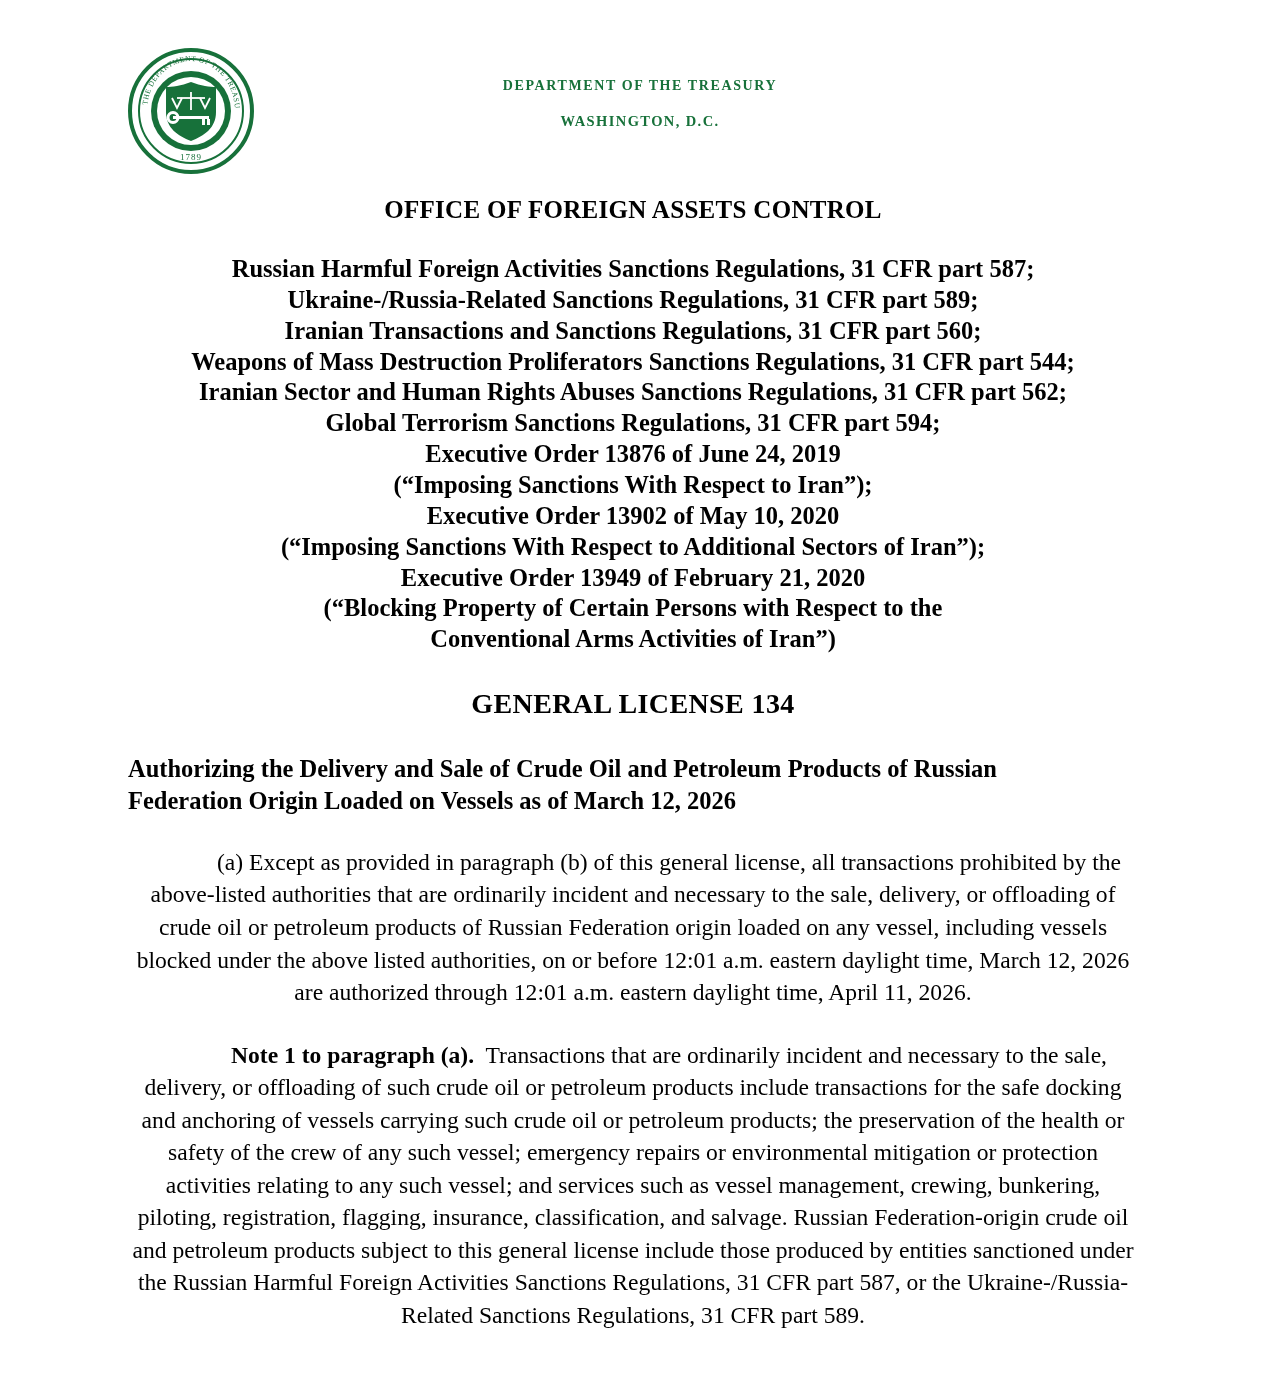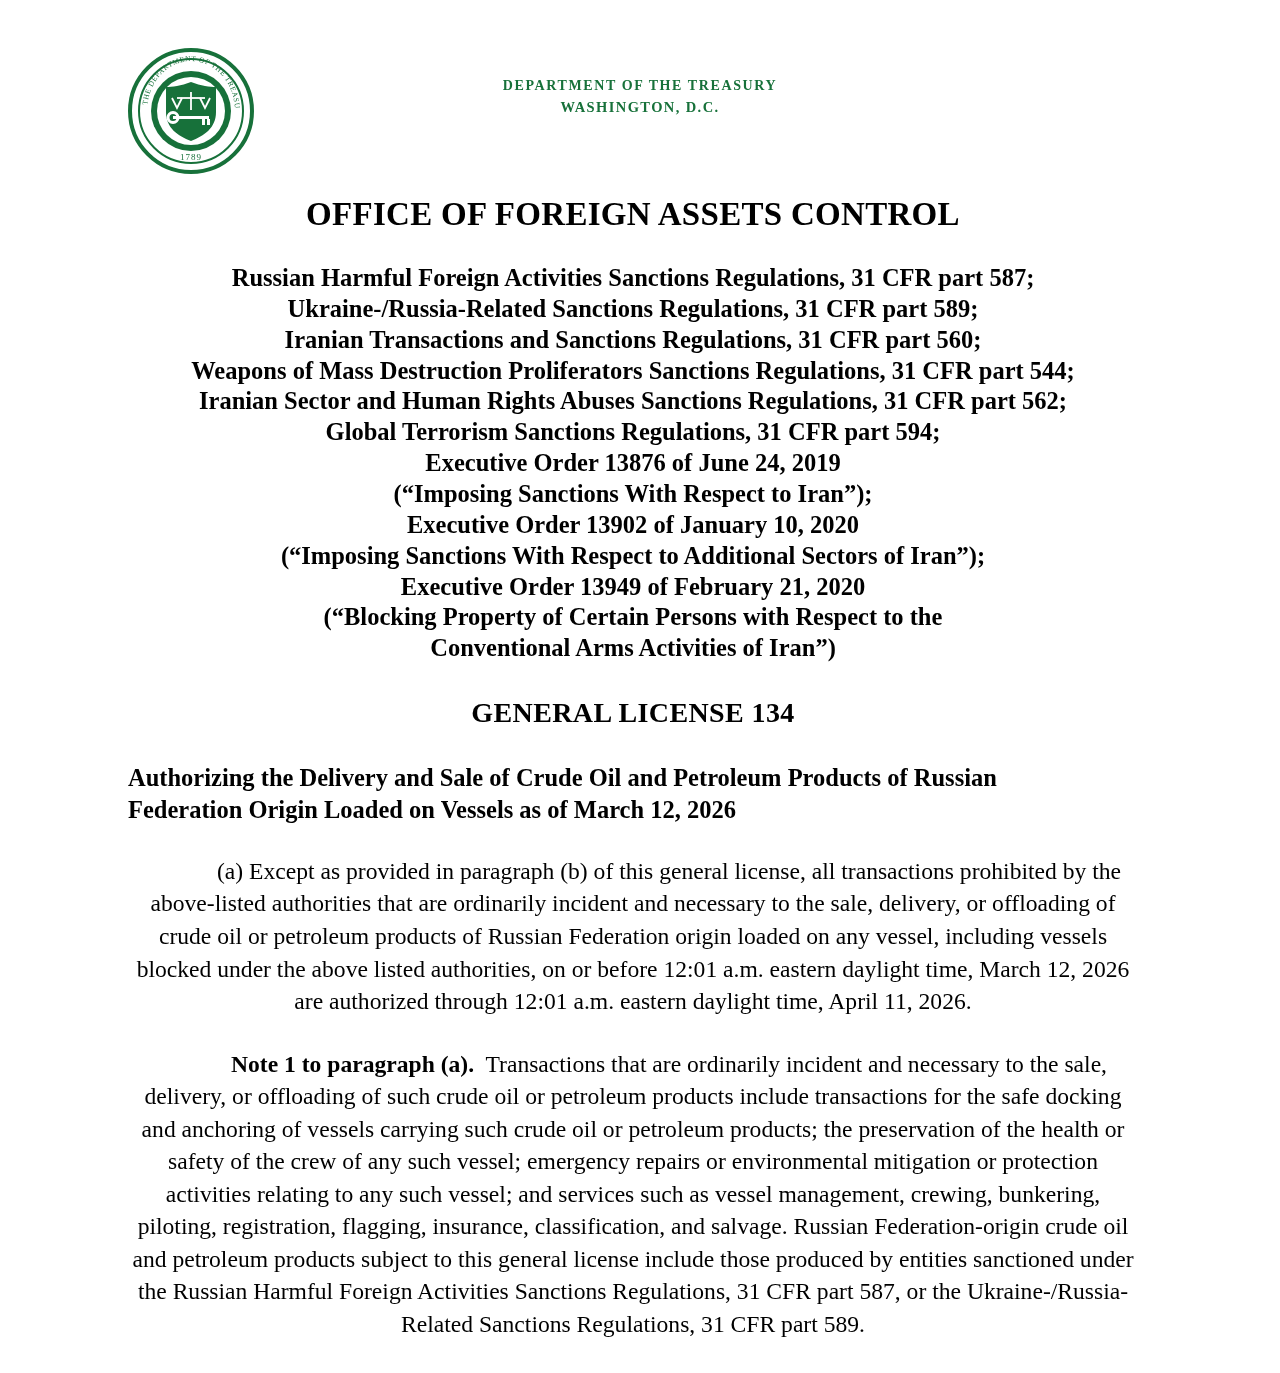--- a/index.html
+++ b/index.html
@@ -47,33 +47,33 @@
   }
   .dept-title {
     font-size: 14px;
     font-weight: bold;
     letter-spacing: 1.6px;
   }
   .dept-sub {
     font-size: 14.5px;
     font-weight: bold;
     letter-spacing: 1.4px;
-    margin-top: 5px;
+    margin-top: 19px;
   }
 
   
   .content {
     position: absolute;
     left: 128px;
     top: 196px;
     width: 1010px;
   }
   .office-title {
     text-align: center;
-    font-size: 33px;
+    font-size: 25px;
     font-weight: bold;
     letter-spacing: 0.3px;
   }
   .authorities {
     margin-top: 30px;
     text-align: center;
     font-size: 24.5px;
     font-weight: bold;
     line-height: 1.26;
   }
@@ -156,21 +156,21 @@
 
     <div class="authorities">
       <div>Russian Harmful Foreign Activities Sanctions Regulations, 31 CFR part 587;</div>
       <div>Ukraine-/Russia-Related Sanctions Regulations, 31 CFR part 589;</div>
       <div>Iranian Transactions and Sanctions Regulations, 31 CFR part 560;</div>
       <div>Weapons of Mass Destruction Proliferators Sanctions Regulations, 31 CFR part 544;</div>
       <div>Iranian Sector and Human Rights Abuses Sanctions Regulations, 31 CFR part 562;</div>
       <div>Global Terrorism Sanctions Regulations, 31 CFR part 594;</div>
       <div>Executive Order 13876 of June 24, 2019</div>
       <div>(“Imposing Sanctions With Respect to Iran”);</div>
-      <div>Executive Order 13902 of January 10, 2020</div>
+      <div>Executive Order 13902 of May 10, 2020</div>
       <div>(“Imposing Sanctions With Respect to Additional Sectors of Iran”);</div>
       <div>Executive Order 13949 of February 21, 2020</div>
       <div>(“Blocking Property of Certain Persons with Respect to the</div>
       <div>Conventional Arms Activities of Iran”)</div>
     </div>
 
     <div class="gl-title">GENERAL LICENSE 134</div>
 
     <div class="subject">
       <div>Authorizing the Delivery and Sale of Crude Oil and Petroleum Products of Russian</div>

